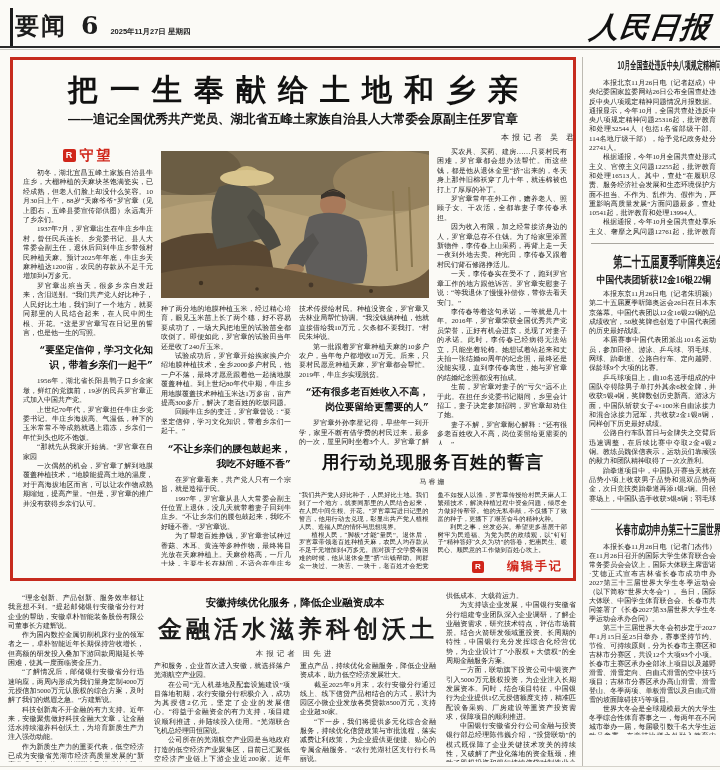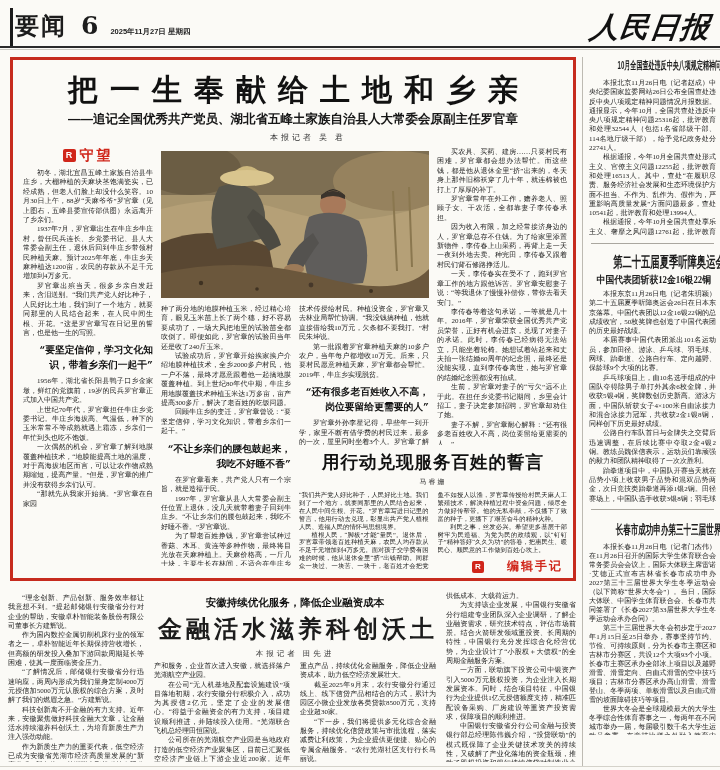--- a/index.html
+++ b/index.html
@@ -18,21 +18,21 @@
   .mh-date { font-family:"Liberation Sans","DejaVu Sans",sans-serif; font-weight:bold; font-size:7.5px; color:#222; margin-left:12px; }
   .brand { position:absolute; right:10px; top:2px; font-family:"Liberation Serif","DejaVu Serif",serif; font-weight:bold; font-style:italic; font-size:29px; transform:skewX(-7deg); letter-spacing:1px; color:#111; }
   .head-rule  { position:absolute; left:0; top:46px; width:720px; height:2px; background:#2b2b2b; }
   .head-rule2 { position:absolute; left:0; top:49px; width:720px; height:1px; background:#c9c7c0; }
   .foot-rule  { position:absolute; left:0; top:766px; width:720px; height:1px; background:#d4d2ca; }
 
   
   .feature { position:absolute; left:10px; top:57px; width:566px; height:524px; border:3px solid #c62b1e; background:#fbfaf6;padding-left:44px; }
   .headline { position:absolute; left:0; top:10px; width:100%; text-align:center; font-family:"Liberation Sans","DejaVu Sans",sans-serif; font-weight:bold; font-size:30px; letter-spacing:12px; text-indent:12px; color:#111; white-space:nowrap; }
   .dek { position:absolute; left:0; top:51px; width:100%; text-align:center; font-family:"Liberation Sans","DejaVu Sans",sans-serif; font-weight:bold; font-size:12.5px; color:#161616; }
-  .byline { position:absolute; left:15px; top:72px; width:100%; text-align:center; font-size:8px; letter-spacing:3px; color:#333; }
+  .byline { position:absolute; left:4px; top:72px; width:100%; text-align:right; font-size:8px; letter-spacing:3px; color:#333; }
 
   .fcol { position:absolute; overflow:hidden; font-size:7px; line-height:9.4px; text-align:justify; }
   .para { margin:0; text-indent:2em; text-align:justify; }
   .para.flush { text-indent:0; }
   .col-subhead { font-family:Liberation Mono, monospace; font-weight:bold; font-size:9.8px; line-height:15px; margin:5px 0 4px 0; text-align:right; color:#111; }
 
   .col1 { left:10px;  top:88px;  width:130px; height:420px; }
   .col2 { left:148px; top:245px; width:130px; height:261px; }
   .col3 { left:286px; top:245px; width:130px; height:142px; }
   .col4 { left:424px; top:88px;  width:130px; height:297px; }
@@ -107,22 +107,22 @@
         <span class="badge">R</span>
         <span class="taglabel">守望</span>
       </div>
       <div>
           <p class="para">初冬，湖北宜昌五峰土家族自治县牛庄乡，大棚种植的天麻块茎饱满瓷实，已经成熟，但老人们脸上却没什么笑容。10月30日上午，88岁“天麻爷爷”罗官章（见上图右，五峰县委宣传部供图）永远离开了乡亲们。</p>
           <p class="para">1937年7月，罗官章出生在牛庄乡牛庄村，曾任民兵连长、乡党委书记、县人大常委会副主任，退休后回到牛庄乡带领村民种植天麻。预计2025年年底，牛庄乡天麻种植达1200亩，农民的存款从不足千元增加到4万多元。</p>
           <p class="para">罗官章出殡当天，很多乡亲自发赶来，含泪送别。“我们共产党人好比种子，人民好比土地，我们到了一个地方，就要同那里的人民结合起来，在人民中间生根、开花。”这是罗官章写在日记里的誓言，也是他一生的写照。</p>
           <div class="col-subhead">“要坚定信仰，学习文化知识，带着乡亲们一起干”</div>
           <p class="para">1956年，湖北省长阳县鸭子口乡金家墩，鲜红的党旗前，19岁的民兵罗官章正式加入中国共产党。</p>
           <p class="para">上世纪70年代，罗官章担任牛庄乡党委书记。牛庄乡海拔高、气温低，种下的玉米常常不等成熟就遇上霜冻，乡亲们一年忙到头也吃不饱饭。</p>
+          <p class="para">“那就先从我家开始搞。”罗官章在自家园</p>
           <p class="para">一次偶然的机会，罗官章了解到地膜覆盖种植技术，“地膜能提高土地的温度，对于高海拔地区而言，可以让农作物成熟期缩短，提高产量。”但是，罗官章的推广并没有获得乡亲们认可。</p>
-          <p class="para">“那就先从我家开始搞。”罗官章在自家园</p>
         </div>
     </div>
 
     <div class="photo" title="罗官章与村民在田间查看天麻种植（五峰县委宣传部供图）">
       <svg viewBox="0 0 268 147" preserveAspectRatio="none">
         <rect x="0" y="0" width="268" height="147" fill="#a8956e"></rect>
         <rect x="0" y="0" width="268" height="44" fill="#7d6e52"></rect>
         <ellipse cx="236" cy="30" rx="64" ry="30" fill="#96825e"></ellipse>
         <ellipse cx="30" cy="18" rx="50" ry="26" fill="#6b5d44"></ellipse>
         <path d="M0,58 Q64,40 126,60 T268,54 L268,147 L0,147 Z" fill="#b5a077"></path>

